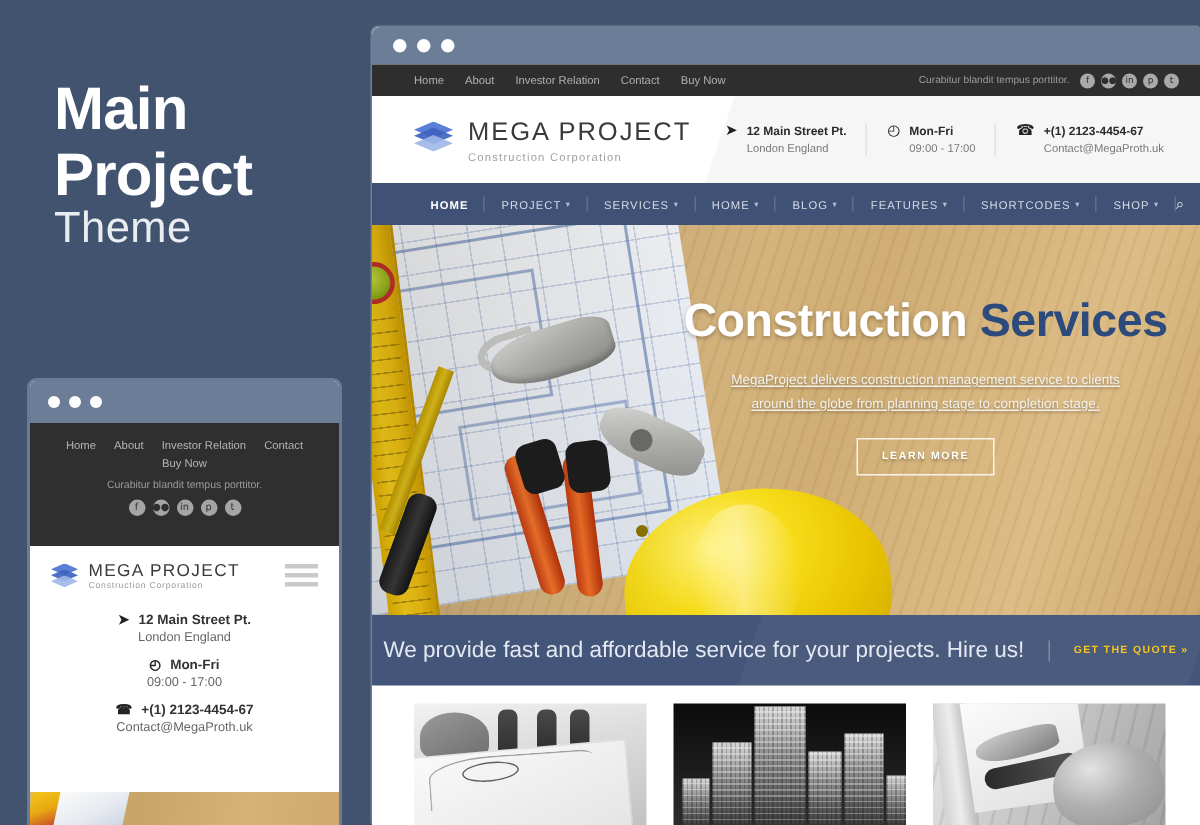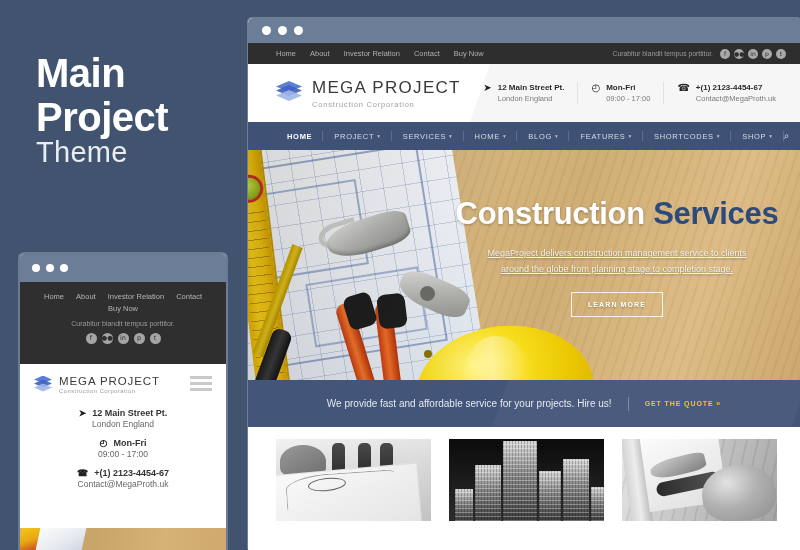--- a/index.html
+++ b/index.html
@@ -182,21 +182,21 @@
     width:1px; height:10px; background:rgba(255,255,255,.17);
   }
   .nav-item:last-of-type::after { display:none; }
   .caret { font-size:5.5px; opacity:.8; }
   #nav-search {
     margin-left:auto; color:#dfe4ee; font-size:10px; padding-right:6px;
   }
 
   
   #hero {
-    height:230px; position:relative; overflow:hidden;
+    height:260px; position:relative; overflow:hidden;
     background:linear-gradient(118deg,#cbab76 0%,#d4b27d 22%,#c9a66d 48%,#d8b87e 74%,#cfa f 100%);
     padding-left:24px;
   }
   #hero-bg {
     position:absolute; inset:0;
     background:
       linear-gradient(115deg, rgba(0,0,0,.05) 0%, rgba(0,0,0,0) 40%),
       repeating-linear-gradient(108deg,
         rgba(160,120,60,.10) 0px, rgba(160,120,60,.10) 2px,
         rgba(230,200,150,.10) 2px, rgba(230,200,150,.10) 9px),
@@ -341,21 +341,21 @@
 
   
   #cta-bar {
     height:47px; background:#44557a; position:relative; overflow:hidden;
     display:flex; align-items:center; justify-content:center; gap:0;
   }
   #cta-bar::after{
     content:""; position:absolute; right:0; top:0; bottom:0; width:300px;
     background:rgba(255,255,255,.035); transform:skewX(-19deg);
   }
-  #cta-text { color:#e4e8f0; font-size:10px; z-index:1; }
+  #cta-text { color:#e4e8f0; font-size:15px; z-index:1; }
   #cta-sep {
     width:1px; height:14px; background:rgba(255,255,255,.3);
     margin:0 16px; z-index:1;
   }
   #cta-btn {
     color:#f5c51b; font-size:7px; font-weight:bold; letter-spacing:0.9px; z-index:1;
   }
 
   
   #thumb-row {

